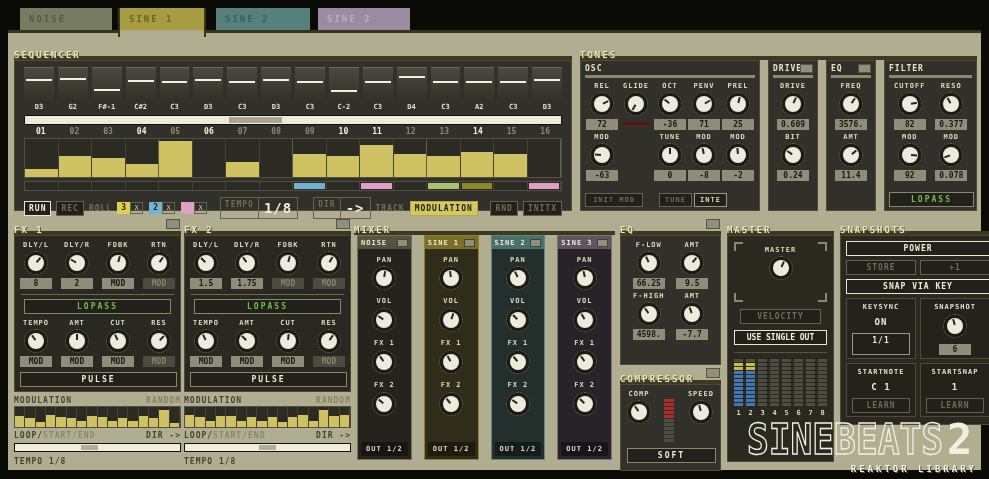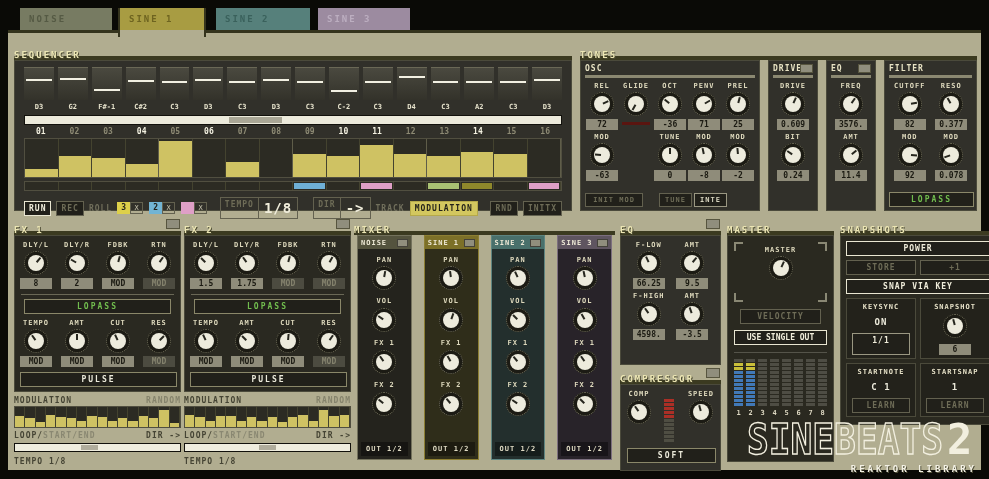--- a/index.html
+++ b/index.html
@@ -1069,21 +1069,21 @@
             </div>
             <div class="valbox">4598.</div>
           </div>
         <div class="kcol">
             <div class="klabel">AMT</div>
             <div class="knob">
               <div class="cap">
                 <div class="ptr" style="transform: rotate(-20deg);"></div>
               </div>
             </div>
-            <div class="valbox">-3.5</div>
+            <div class="valbox">-7.7</div>
           </div>
       </div>
     </div>
   </div>
 
   <div class="section" style="left:612px;top:334px;width:101px;height:104px">
     <div class="sec-head">
       <span class="sec-title">COMPRESSOR</span>
       <span class="sec-led"></span>
     </div>

